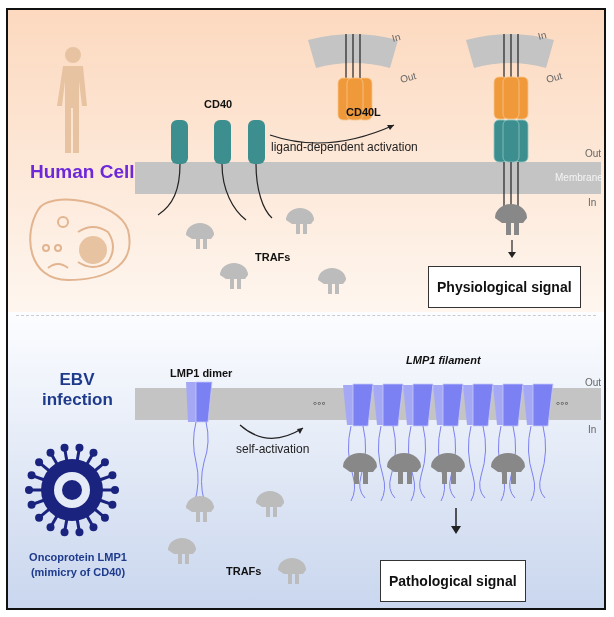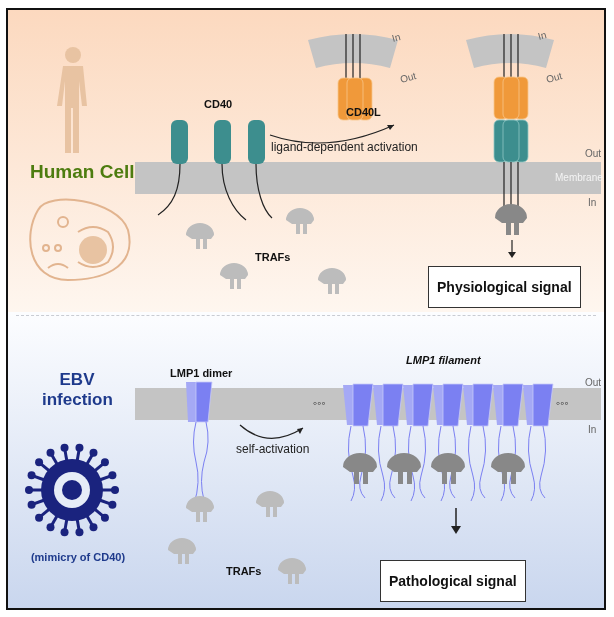--- a/index.html
+++ b/index.html
@@ -204,39 +204,40 @@
         <circle cx="85.49999999999997" cy="442.7609076372691" r="4"></circle>
         <line x1="86.98133329356934" y1="460.7163717094038" x2="96.93991105411604" y2="452.3601327834788" stroke="#1a237e" stroke-width="3"></line>
         <circle cx="96.93991105411604" cy="452.3601327834788" r="4"></circle>
         <line x1="92.19077862357724" y1="469.7393957002299" x2="104.40678269379407" y2="465.2931338369963" stroke="#1a237e" stroke-width="3"></line>
         <circle cx="104.40678269379407" cy="465.2931338369963" r="4"></circle>
         <circle cx="64" cy="480" r="18" fill="#e6ecf7"></circle>
         <circle cx="64" cy="480" r="10"></circle>
       </g>
   </svg>
 
-  <div class="t" style="left: 22px; top: 151px; font-size: 19px; font-weight: bold; color: #4d7c0f;">Human Cell</div>
+  <div class="t" style="left: 22px; top: 151px; font-size: 19px; font-weight: bold; color: #6d28d9;">Human Cell</div>
   <div class="t lbl" style="left:196px;top:88px;">CD40</div>
   <div class="t lbl" style="left:294px;top:96px;margin-left:44px;">CD40L</div>
   <div class="t small" style="left:263px;top:130px;">ligand-dependent activation</div>
   <div class="t lbl" style="left:247px;top:241px;">TRAFs</div>
   <div class="t mem" style="left:384px;top:22px;transform:rotate(-15deg);">In</div>
   <div class="t mem" style="left:392px;top:62px;transform:rotate(-15deg);">Out</div>
   <div class="t mem" style="left:530px;top:20px;transform:rotate(-15deg);">In</div>
   <div class="t mem" style="left:538px;top:62px;transform:rotate(-15deg);">Out</div>
   <div class="t mem" style="left:577px;top:138px;">Out</div>
   <div class="t" style="left:547px;top:162px;font-size:10px;color:#f4f4f4;">Membrane</div>
   <div class="t mem" style="left:580px;top:187px;">In</div>
   <div class="box" style="left:420px;top:256px;">Physiological signal</div>
 
   <div class="t" style="left: 34px; top: 360px; font-size: 17px; font-weight: bold; text-align: center; width: 70px; color: rgb(30, 58, 140);">
     <div>EBV</div>
     <div>infection</div>
   </div>
   <div class="t" style="left: 10px; top: 540px; font-size: 11px; font-weight: bold; text-align: center; width: 120px; line-height: 15px; color: rgb(30, 58, 140);">
+    <div>Oncoprotein LMP1</div>
     <div>(mimicry of CD40)</div>
   </div>
   <div class="t lbl" style="left:162px;top:357px;">LMP1 dimer</div>
   <div class="t lbl" style="left:398px;top:344px;font-style:italic;">LMP1 filament</div>
   <div class="t small" style="left:228px;top:432px;">self-activation</div>
   <div class="t lbl" style="left:218px;top:555px;">TRAFs</div>
   <div class="t small" style="left:305px;top:386px;">◦◦◦</div>
   <div class="t small" style="left:548px;top:386px;">◦◦◦</div>
   <div class="t mem" style="left:577px;top:367px;">Out</div>
   <div class="t mem" style="left:580px;top:414px;">In</div>

